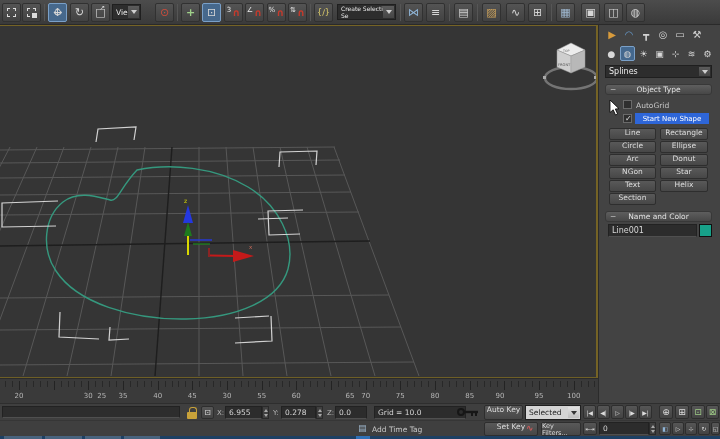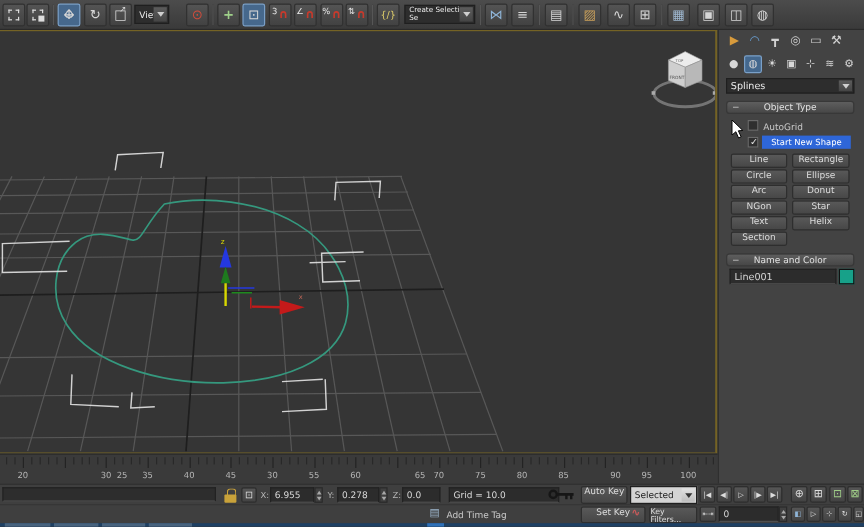--- a/index.html
+++ b/index.html
@@ -403,21 +403,21 @@
       <span class="tlabel" style="left: 157.667px;">40</span>
       <span class="tlabel" style="left: 192.333px;">45</span>
       <span class="tlabel" style="left: 227px;">30</span>
       <span class="tlabel" style="left: 261.667px;">55</span>
       <span class="tlabel" style="left: 296.334px;">60</span>
       <span class="tlabel" style="left: 350px;">65</span>
       <span class="tlabel" style="left: 365.667px;">70</span>
       <span class="tlabel" style="left: 400.334px;">75</span>
       <span class="tlabel" style="left: 435px;">80</span>
       <span class="tlabel" style="left: 469.667px;">85</span>
-      <span class="tlabel" style="left: 513px;">90</span>
+      <span class="tlabel" style="left: 500px;">90</span>
       <span class="tlabel" style="left: 539px;">95</span>
       <span class="tlabel" style="left: 573.667px;">100</span>
     </div>
 
   <div class="row1">
     <div class="fld" style="left:2px;top:2px;width:178px;height:12px;background:#2d2d2d"></div>
     <div class="abs" style="left:186px;top:2px;width:13px;height:14px">
         <div class="lock"></div>
       </div>
     <div class="pbtn" style="left:201px;top:2px;width:13px;height:13px">

